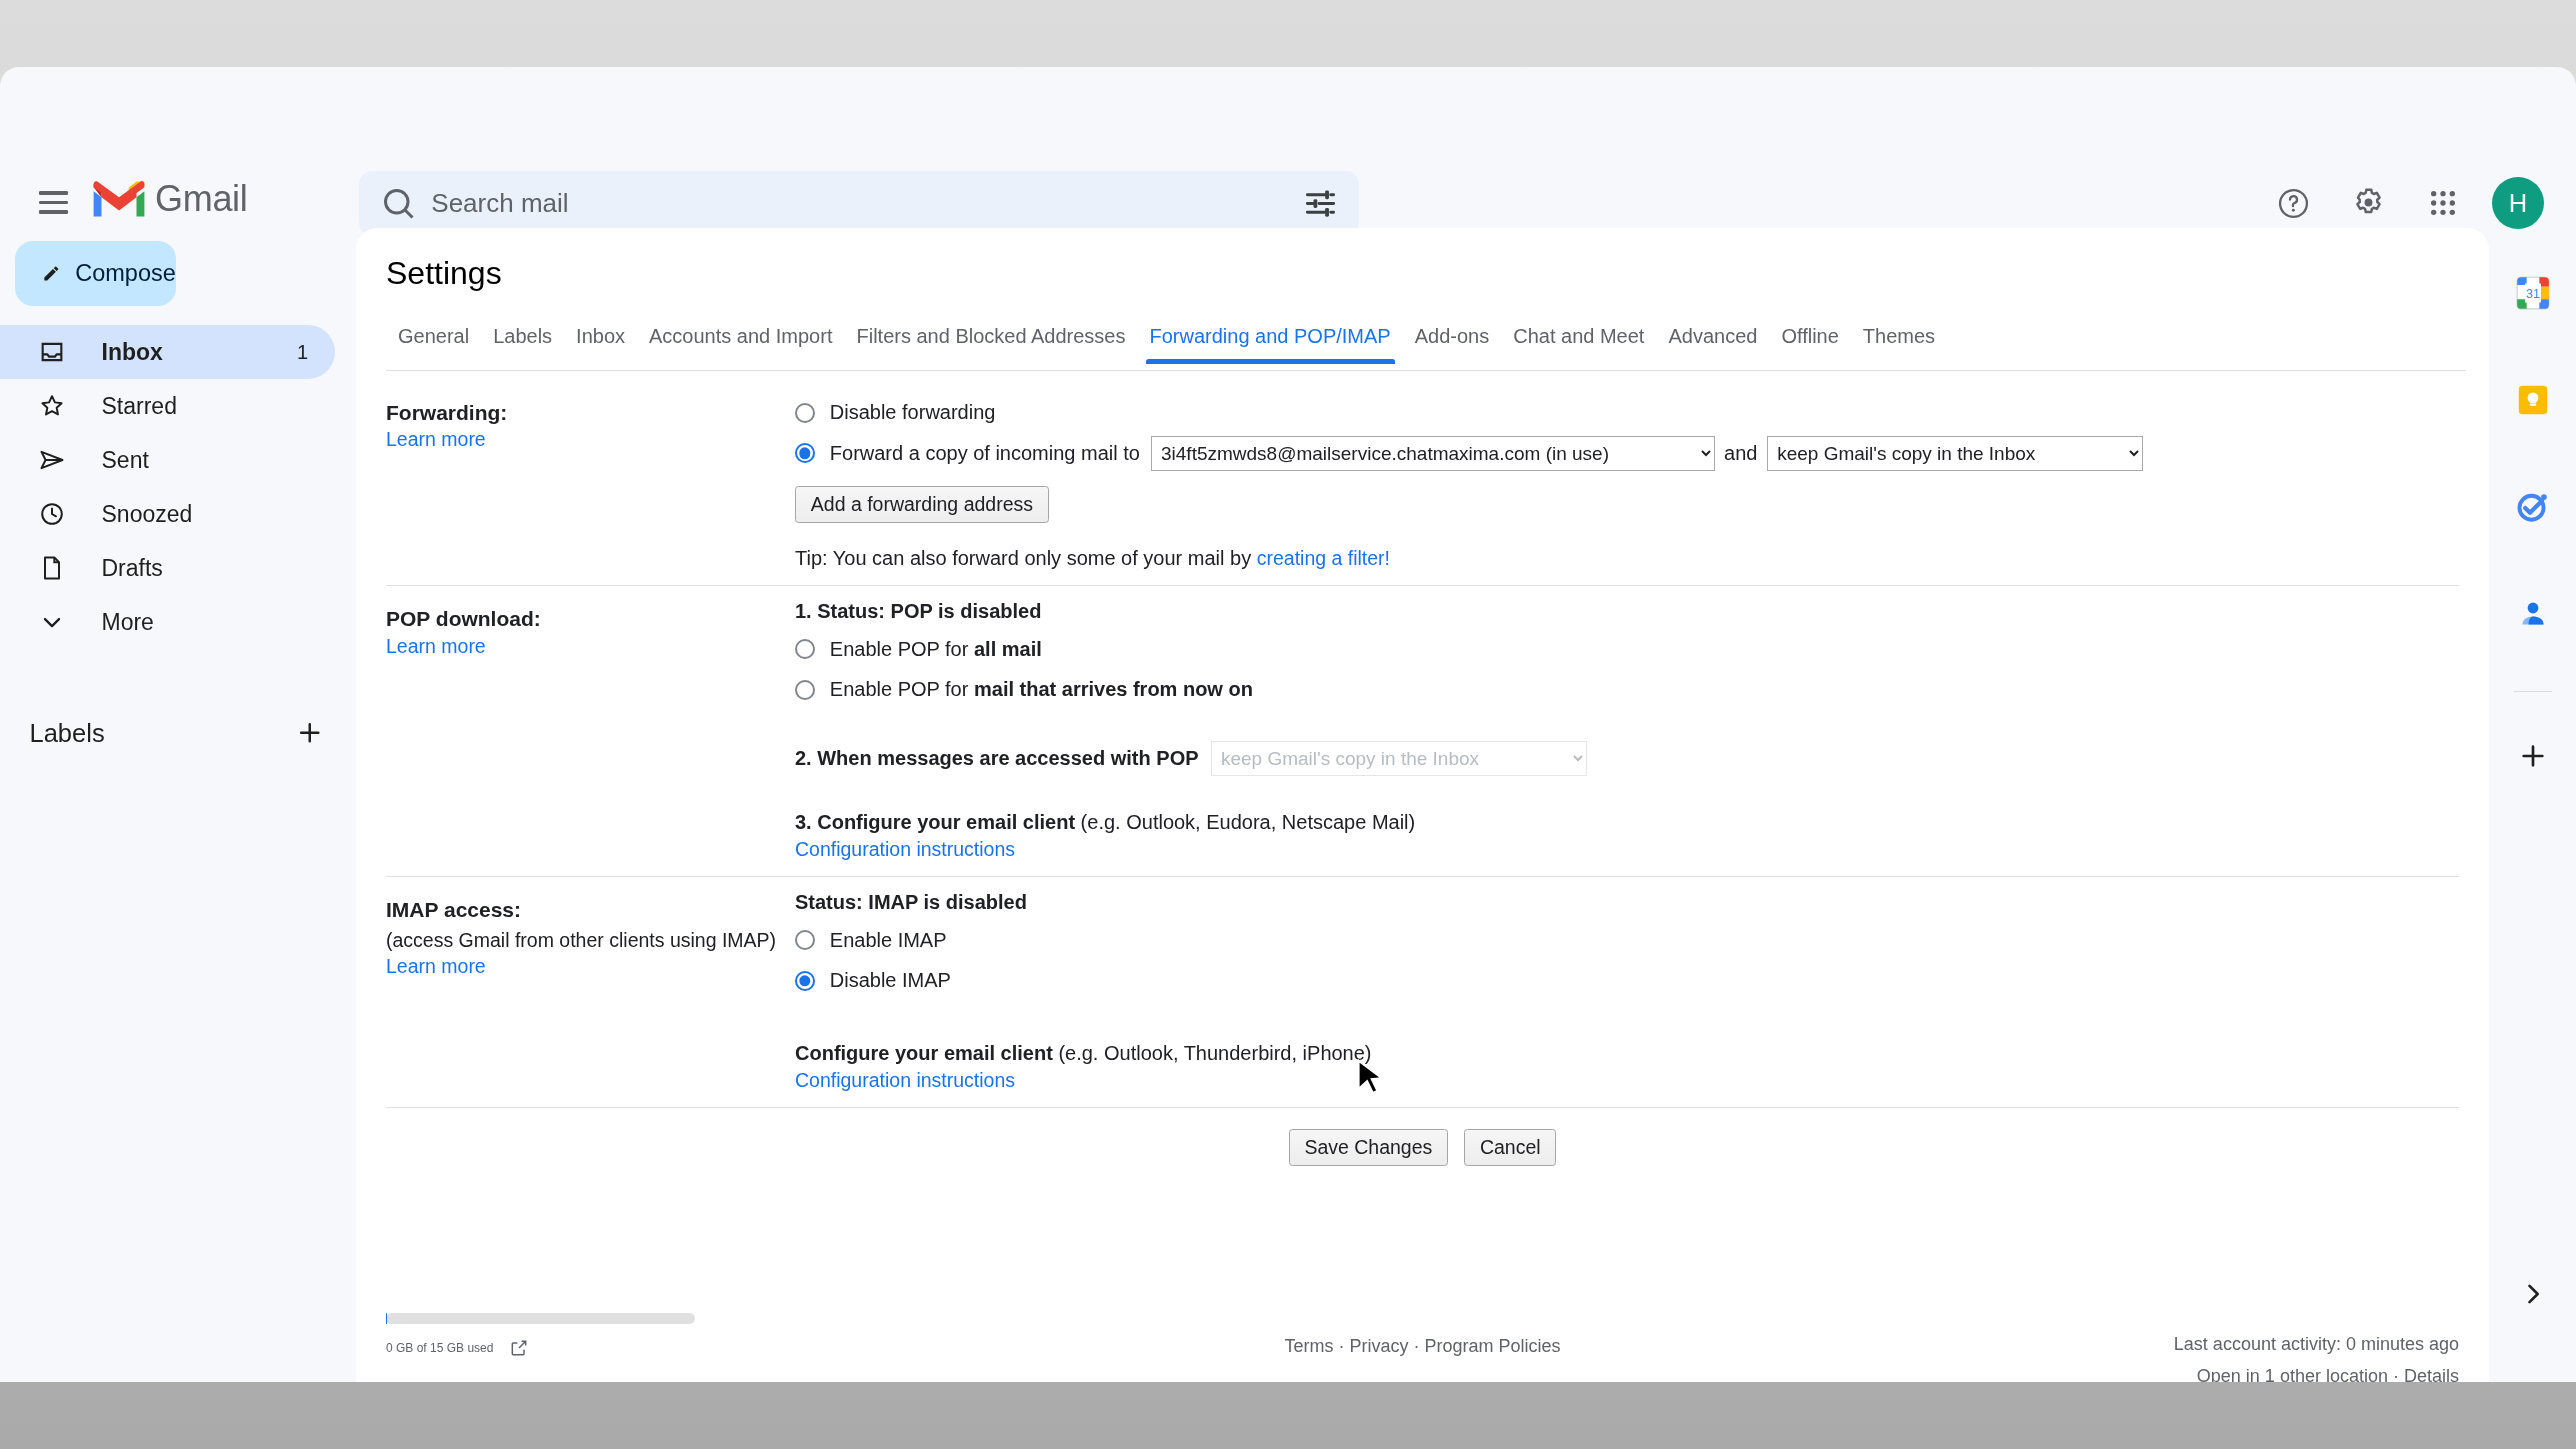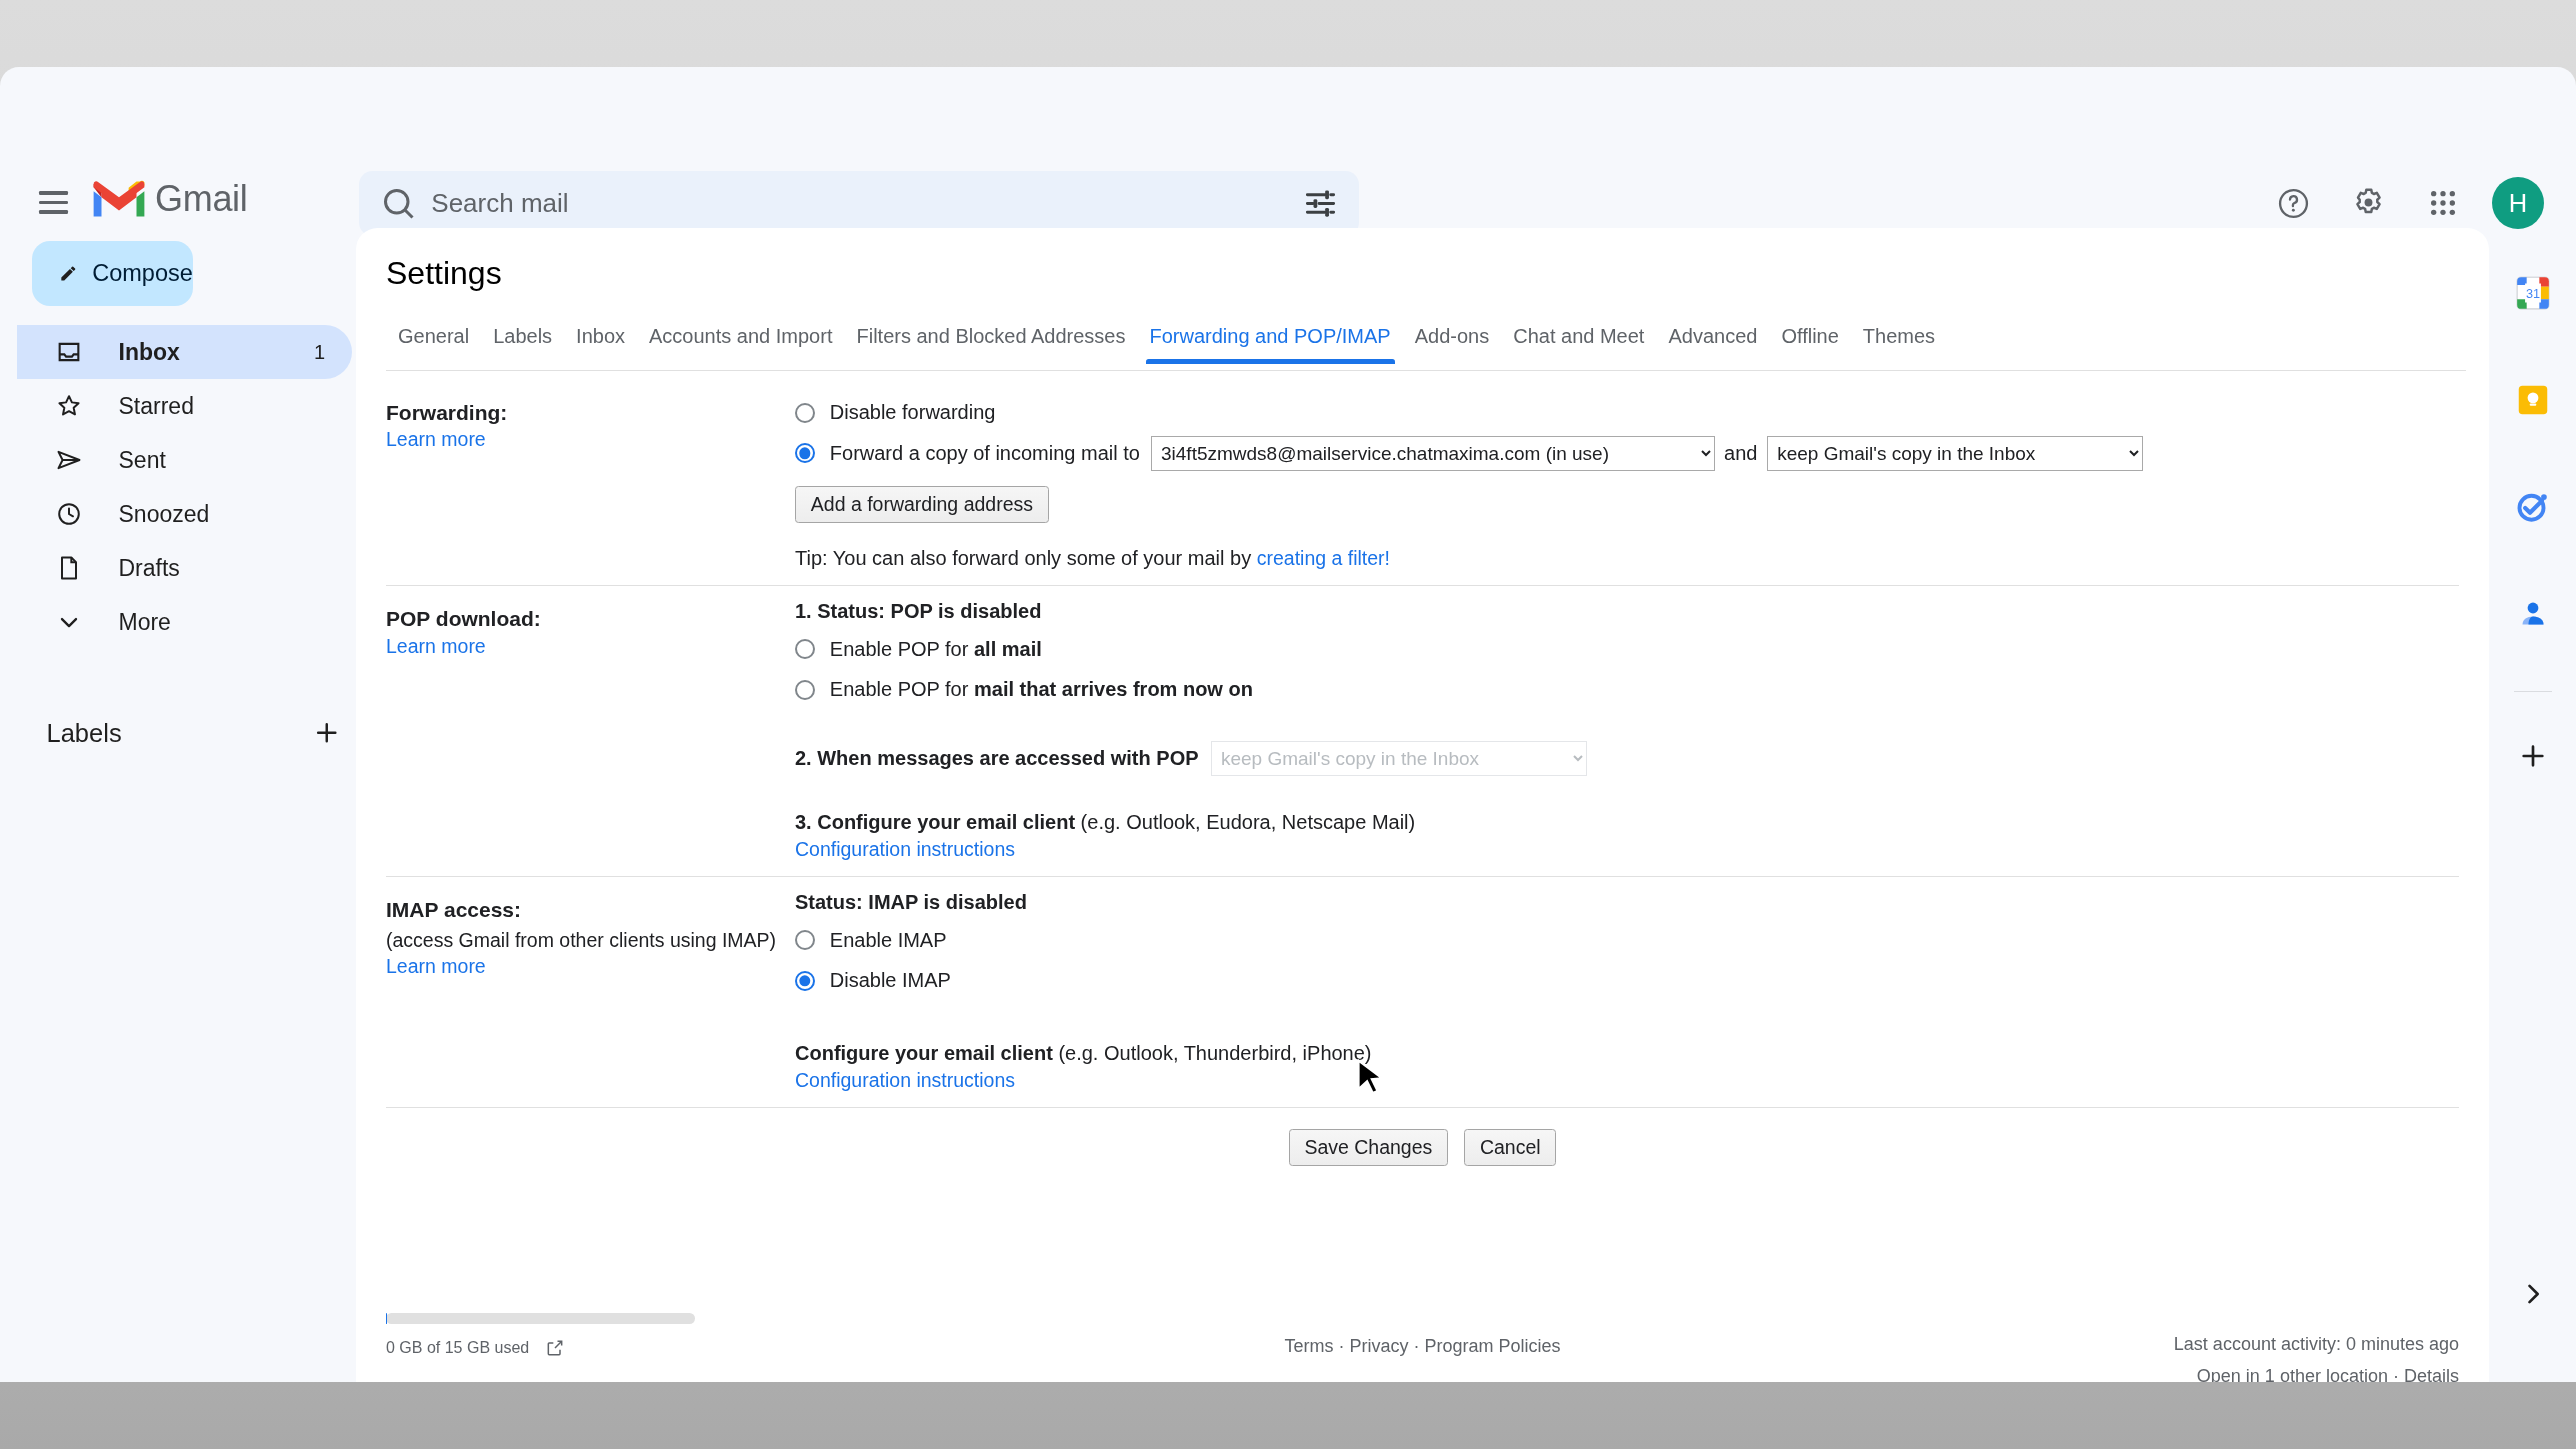--- a/index.html
+++ b/index.html
@@ -72,21 +72,21 @@
     display:flex; align-items:center; justify-content:center; cursor:pointer;
   }
   #avatar {
     width: 52px; height: 52px; border-radius: 50%;
     background: #0f9d81; color: #ffffff;
     display:flex; align-items:center; justify-content:center;
     font-size: 25.5px; cursor:pointer; margin-left: 4px;
   }
 
   
-  #leftnav { position: absolute; left: 0; top: 87px; width: 356px; margin-left: 17px; }
+  #leftnav { position: absolute; left: 0; top: 87px; width: 356px; }
   #compose {
     margin: 87px 0 0 14.8px;
     width: 161px; height: 65px; border-radius: 18px;
     background: #c2e7ff; display:flex; align-items:center; gap: 14.8px;
     padding-left: 27px; cursor: pointer; border: none;
     font-size: 0;
   }
   #compose-label {
     font-size: 23.5px; color: #001d35; font-family:"Liberation Sans",sans-serif;
   }
@@ -196,21 +196,21 @@
     display:flex; justify-content:center; gap: 16px; padding: 21.5px 0 6.7px 0;
   }
 
   
   #bottom {
     position: absolute; left: 0; bottom: 0; width: 2133px; height: 101px;
   }
   #storage-wrap { position:absolute; left: 30px; top: 12px; width: 604px; }
   #storage-bar { width: 309px; height: 10.7px; background: #e0e0e0; border-radius: 5.4px; }
   #storage-bar i { display:block; width: 1.3px; height:10.7px; background:#1a73e8; border-radius:5.4px; }
-  #storage-text { margin-top: 14.8px; font-size: 16px; color: #5f6368; display:flex; align-items:center; gap: 16px; cursor:pointer;}
+  #storage-text { margin-top: 14.8px; font-size: 12px; color: #5f6368; display:flex; align-items:center; gap: 16px; cursor:pointer;}
   #center-links {
     position:absolute; left: 0; right: 0; top: 35px; text-align:center;
     font-size: 18px; color: #5f6368;
   }
   #center-links span.l { cursor:pointer; }
   #right-status {
     position:absolute; right: 30px; top: 28px; text-align: right;
     font-size: 18px; color: #5f6368; line-height: 1.75;
   }
   #right-status .l { cursor:pointer;text-align:right; }

